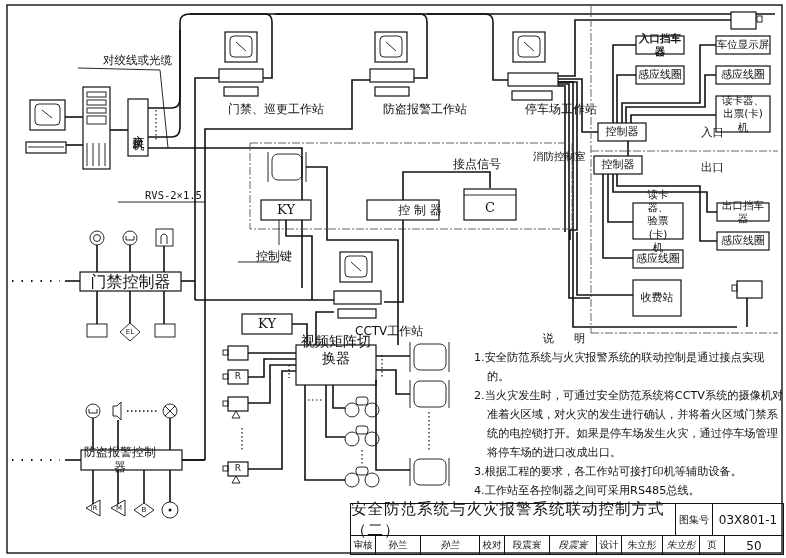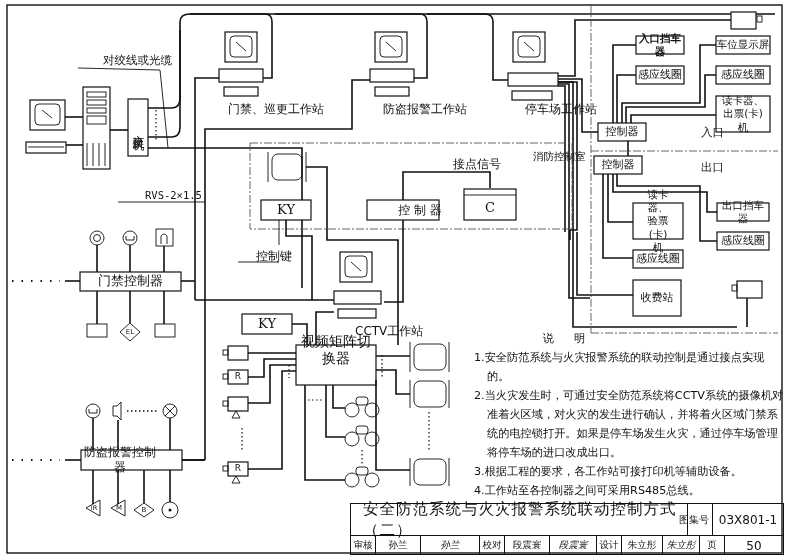--- a/index.html
+++ b/index.html
@@ -11,21 +11,21 @@
   .dash { stroke: #555; stroke-width: 0.9; fill: none; stroke-dasharray: 8 2 2 2; }
   .box { fill: #fff; stroke: #111; stroke-width: 1.2; }
   .lbl { position: absolute; font-size: 11px; white-space: nowrap; line-height: 1; margin-left: 25px; }
   .boxlbl { position: absolute; font-size: 11px; display: flex; align-items: center;
             justify-content: center; text-align: center; line-height: 1.25; }
   .vert { writing-mode: vertical-rl; letter-spacing: 2px; font-size: 12px; }
   .notes { position: absolute; left: 474px; top: 322px; width: 310px; font-size: 11.2px; line-height: 19px; }
   .notes .title { text-align: center; letter-spacing: 20px; margin-left: -110px; margin-top: 7px; }
   .notes .item { text-indent: -13px; padding-left: 13px; }
   .tb { position: absolute; left: 350px; top: 503px; width: 432px; height: 50px; border: 1.2px solid #111; }
-  .tb-title { position: absolute; left: 12px; top: 0; width: 324px; height: 31px; border-right: 1px solid #111;
+  .tb-title { position: absolute; left: 0; top: 0; width: 324px; height: 31px; border-right: 1px solid #111;
               font-size: 15.5px; display: flex; align-items: center; justify-content: center; letter-spacing: 1px; }
   .tb-setlbl { position: absolute; left: 325px; top: 0; width: 36px; height: 31px; border-right: 1px solid #111;
                font-size: 10px; display: flex; align-items: center; justify-content: center; }
   .tb-setno { position: absolute; left: 362px; top: 0; width: 70px; height: 31px; font-size: 12px;
               display: flex; align-items: center; justify-content: center; }
   .tb-row { position: absolute; left: 0; top: 31px; width: 432px; height: 19px; border-top: 1px solid #111; display: flex; }
   .tb-row > div { border-right: 1px solid #111; font-size: 9.5px; display: flex; align-items: center; justify-content: center; }
   .tb-row > div:last-child { border-right: none; }
   .sig { font-family: "DejaVu Serif", serif; font-style: italic; font-size: 10px; }
 </style>
@@ -303,21 +303,21 @@
 <div class="lbl" style="left:428px;top:158px;font-size:12px;">接点信号</div>
 <div class="boxlbl" style="left:261px;top:200px;width:50px;height:20px;font-size:13px;font-family:'DejaVu Serif',serif;">KY</div>
 <div class="boxlbl" style="left:367px;top:200px;width:72px;height:20px;font-size:12px;margin-left:17px;">控 制 器</div>
 <div class="boxlbl" style="left:464px;top:196px;width:52px;height:24px;font-size:13px;font-family:'DejaVu Serif',serif;">C</div>
 <div class="lbl" style="left:231px;top:250px;font-size:12px;">控制键</div>
 <div class="boxlbl" style="left:242px;top:314px;width:50px;height:20px;font-size:13px;font-family:'DejaVu Serif',serif;">KY</div>
 <div class="boxlbl" style="left:296px;top:330px;width:80px;height:40px;font-size:14px;">视频矩阵切换器</div>
 <div class="boxlbl" style="left:228px;top:370px;width:20px;height:14px;font-size:9px;">R</div>
 <div class="boxlbl" style="left:228px;top:462px;width:20px;height:14px;font-size:9px;">R</div>
 
-<div class="boxlbl" style="left:80px;top:272px;width:101px;height:19px;font-size:13px;">门禁控制器</div>
+<div class="boxlbl" style="left:80px;top:272px;width:101px;height:19px;font-size:16px;">门禁控制器</div>
 <div class="boxlbl" style="left:81px;top:450px;width:78px;height:20px;font-size:12px;">防盗报警控制器</div>
 <div class="boxlbl" style="left:120px;top:326px;width:20px;height:12px;font-size:7px;">EL</div>
 <div class="boxlbl" style="left:88px;top:502px;width:12px;height:12px;font-size:6.5px;">IR</div>
 <div class="boxlbl" style="left:113px;top:502px;width:12px;height:12px;font-size:7px;">M</div>
 <div class="boxlbl" style="left:138px;top:504px;width:12px;height:12px;font-size:7px;">B</div>
 
 <div class="boxlbl" style="left:598px;top:123px;width:48px;height:18px;">控制器</div>
 <div class="lbl" style="left:676px;top:127px;font-size:11.5px;">入口</div>
 <div class="boxlbl" style="left:594px;top:156px;width:48px;height:18px;">控制器</div>
 <div class="lbl" style="left:676px;top:162px;font-size:11.5px;">出口</div>

